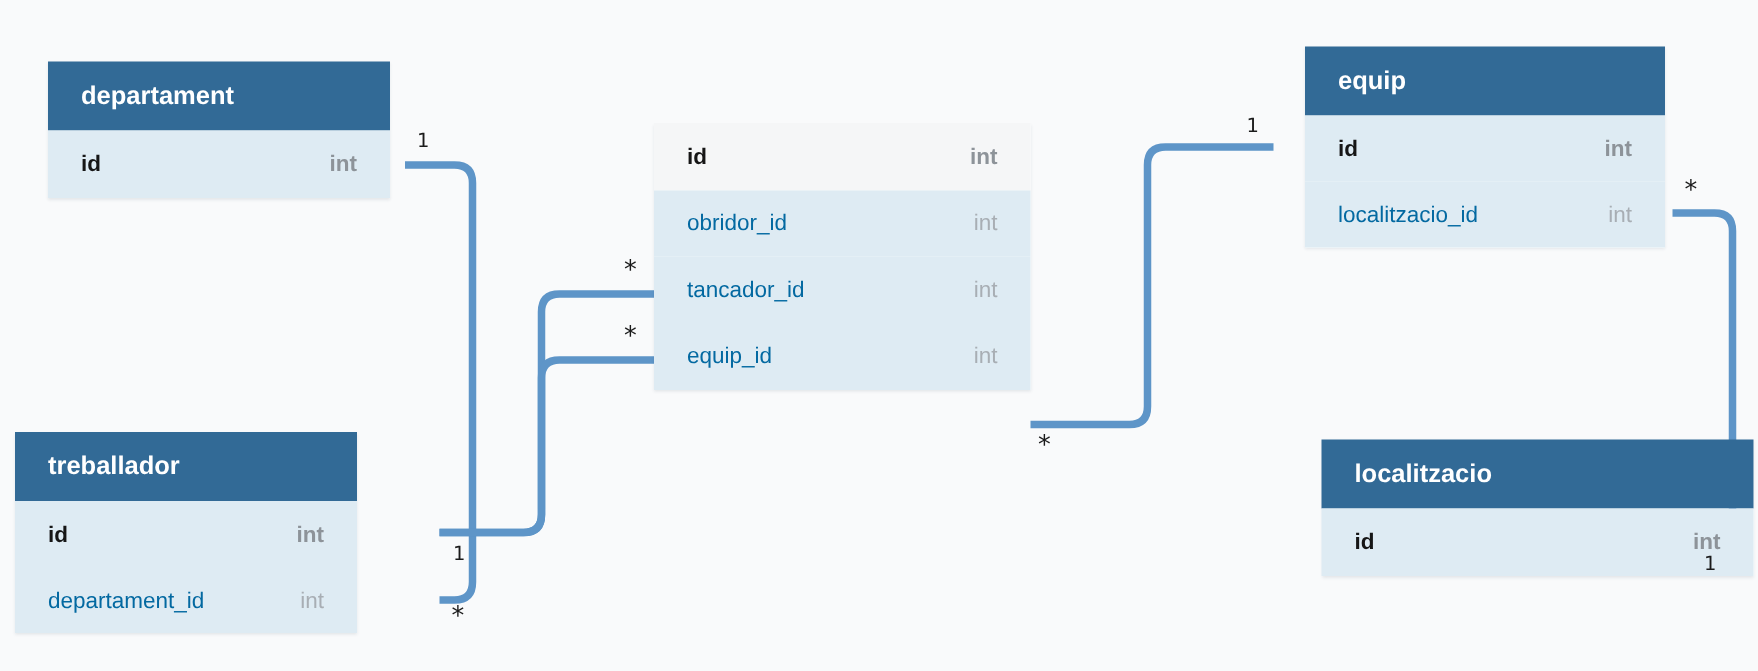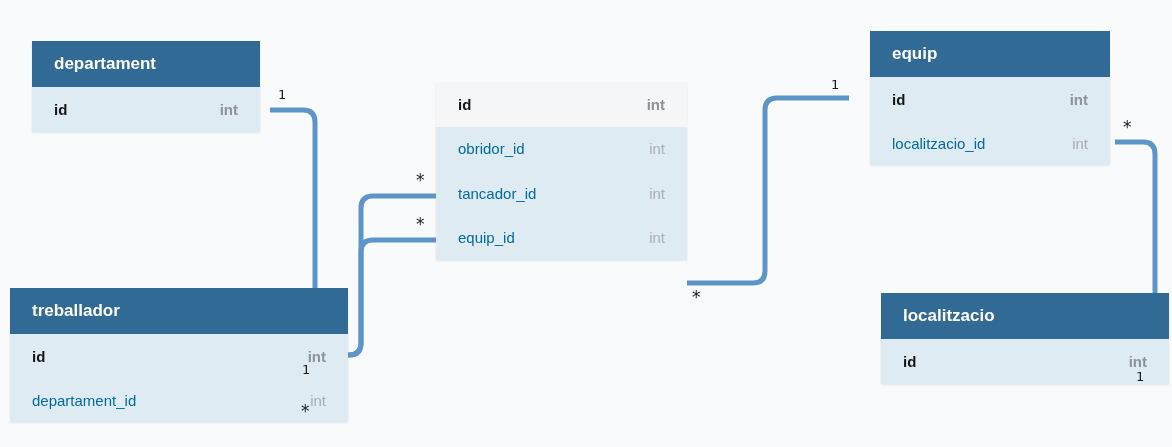--- a/index.html
+++ b/index.html
@@ -117,21 +117,21 @@
     <div class="trow pk">
       <span class="fname">id</span>
       <span class="ftype">int</span>
     </div>
     <div class="trow">
       <span class="fname">localitzacio_id</span>
       <span class="ftype">int</span>
     </div>
   </div>
 
-  <div class="db-table" style="left:10px; top:288px; width:338px; --rh:44px;">
+  <div class="db-table" style="left:10px; top:288px; width:228px; --rh:44px;">
     <div class="thead">
       <span>treballador</span>
     </div>
     <div class="trow pk">
       <span class="fname">id</span>
       <span class="ftype">int</span>
     </div>
     <div class="trow">
       <span class="fname">departament_id</span>
       <span class="ftype">int</span>

